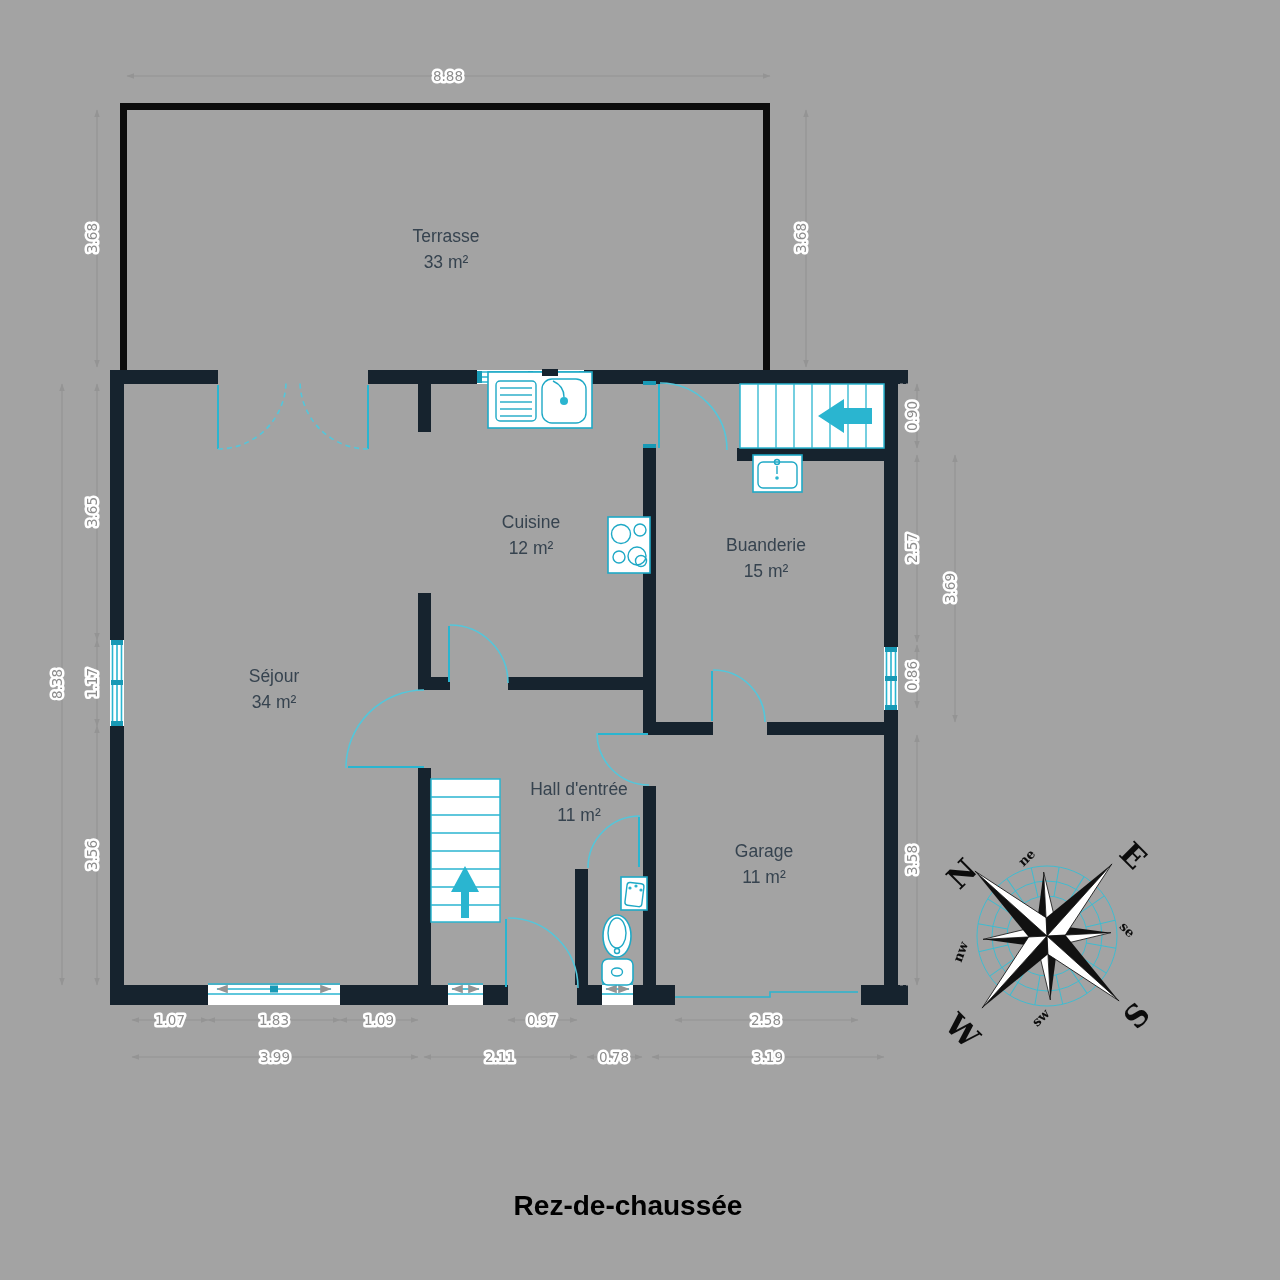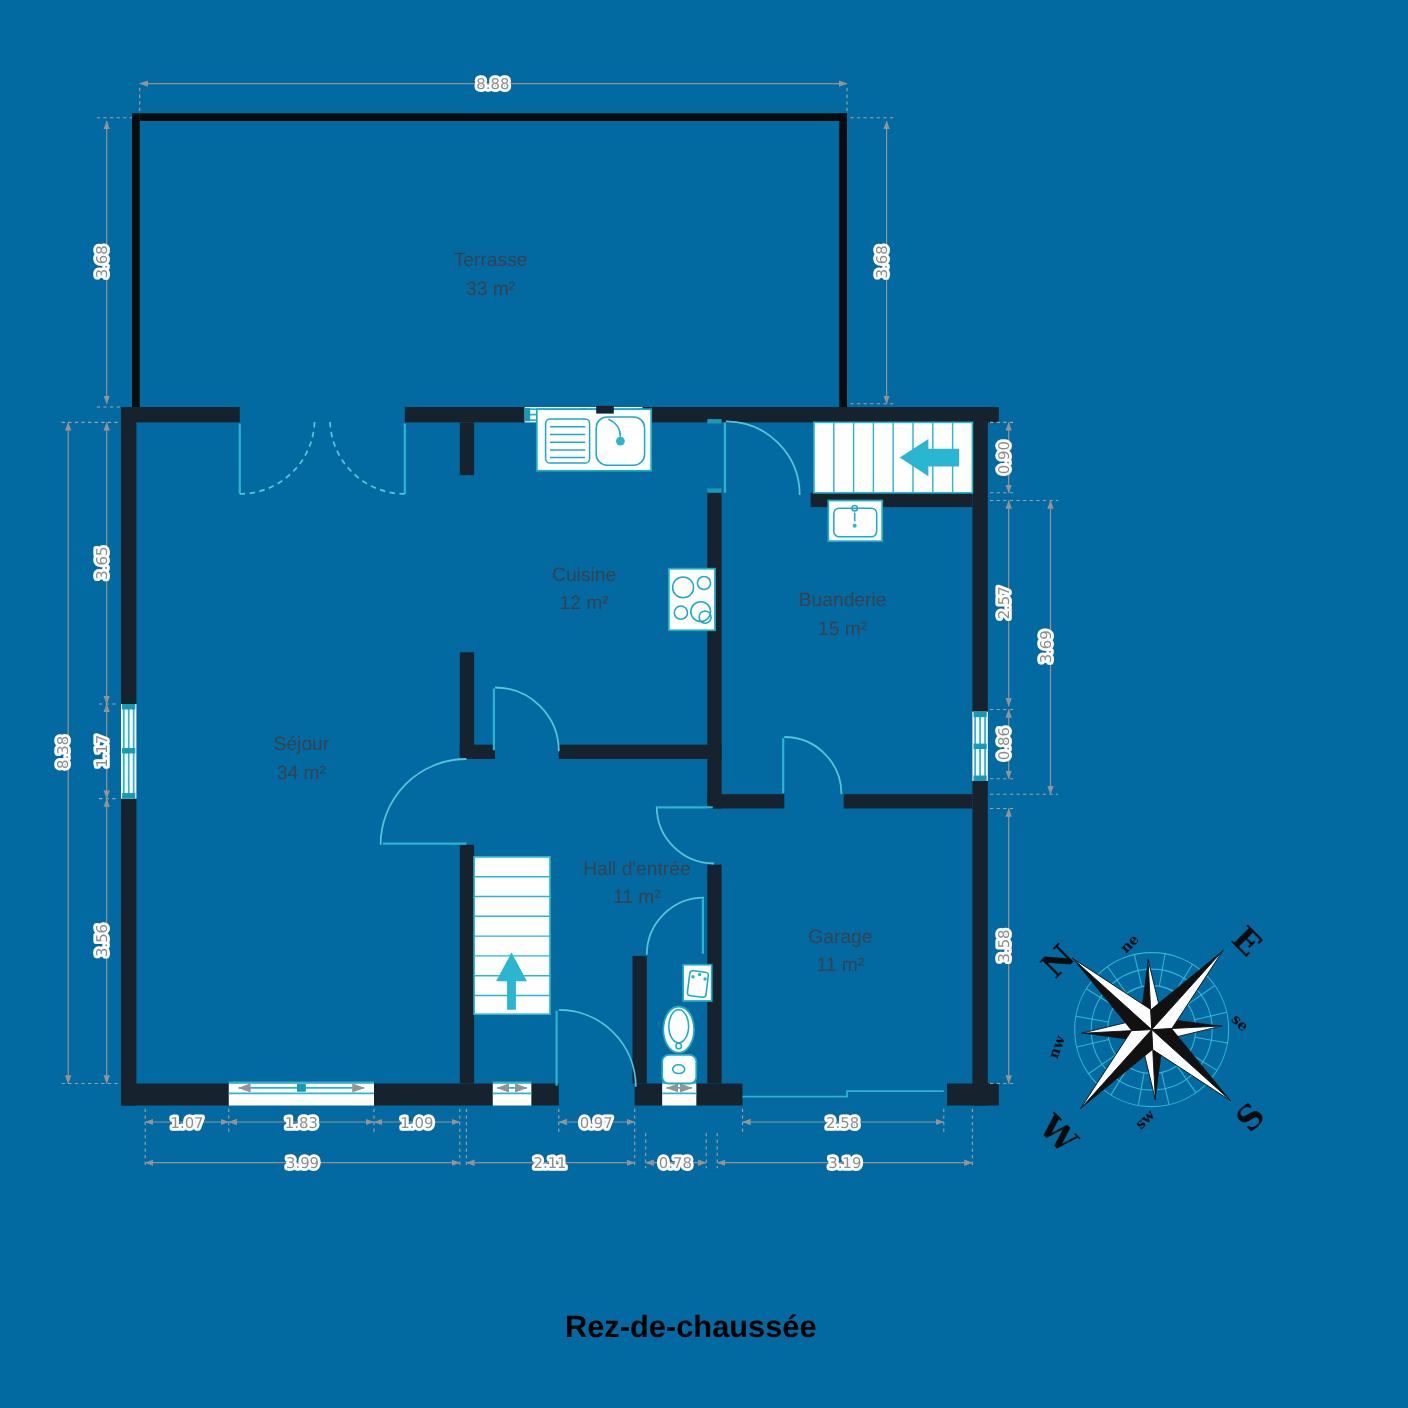--- a/index.html
+++ b/index.html
@@ -1,17 +1,17 @@
 <!DOCTYPE html>
 <html><head>
 <meta charset="utf-8">
 <style>
   html,body{margin:0;padding:0;background:#fff;}
   body{width:1280px;height:1280px;font-family:"Liberation Sans",sans-serif;}
-  #stage{position:relative;width:1280px;height:1280px;background:#0369a1;overflow:hidden;}
+  #stage{position:relative;width:1280px;height:1280px;background:#a3a3a3;overflow:hidden;}
   svg{position:absolute;left:0;top:0;}
   .wall{fill:#16232e;}
   .twall{fill:#0c0c0c;}
   .fix{stroke:#1fa9c6;stroke-width:1.6;fill:#fff;}
   .fixl{stroke:#1fa9c6;stroke-width:1.4;fill:none;}
   .arc{stroke:#54c6da;stroke-width:1.6;fill:none;}
   .arcd{stroke:#54c6da;stroke-width:1.6;fill:none;stroke-dasharray:5 4;}
   .leaf{stroke:#2ab5d0;stroke-width:2;fill:none;}
   .win{stroke:#2ab5d0;stroke-width:1.6;fill:none;}
   .winb{fill:#1899b5;}

